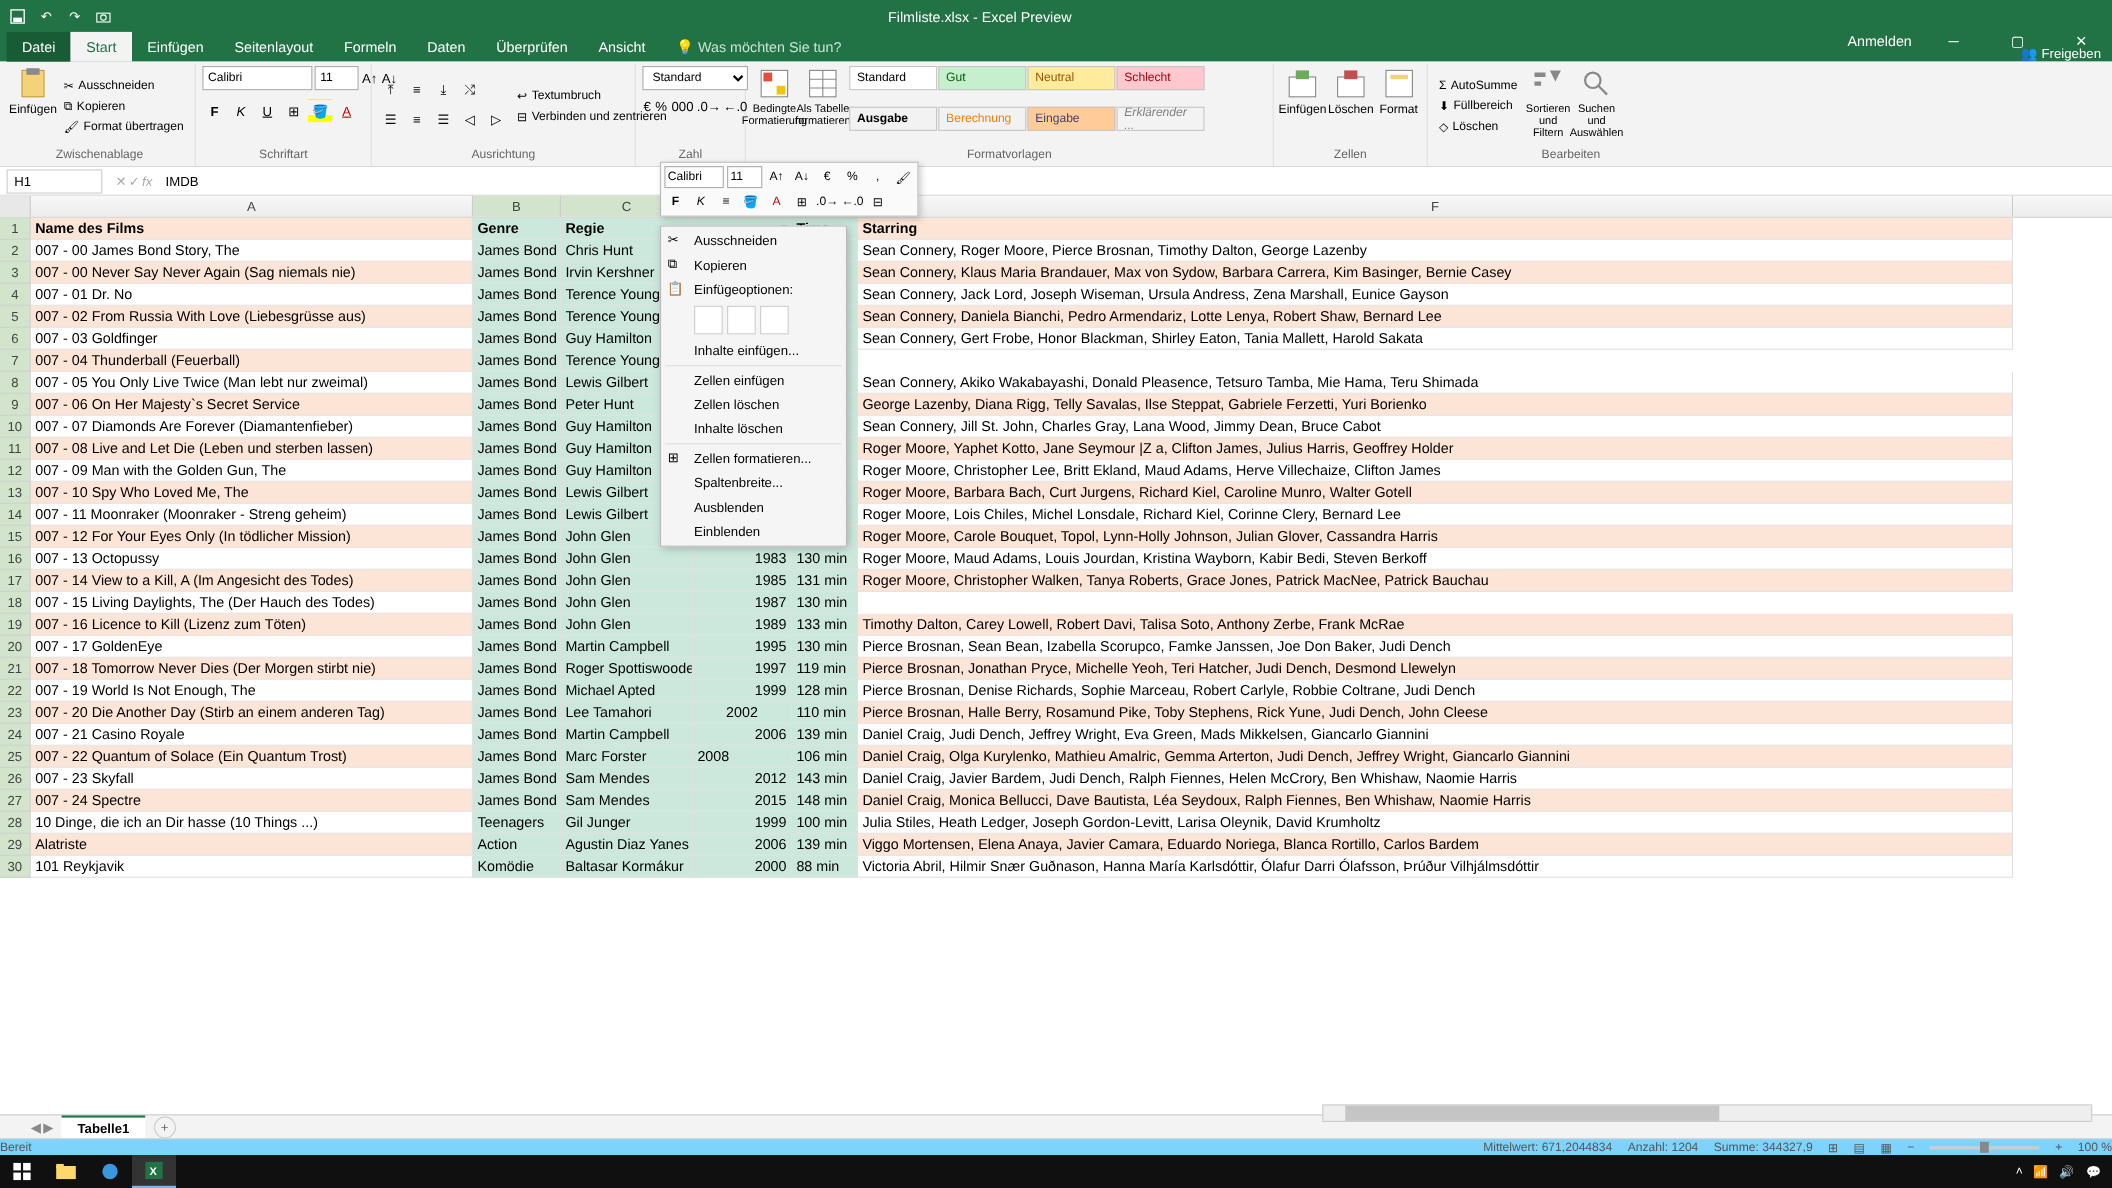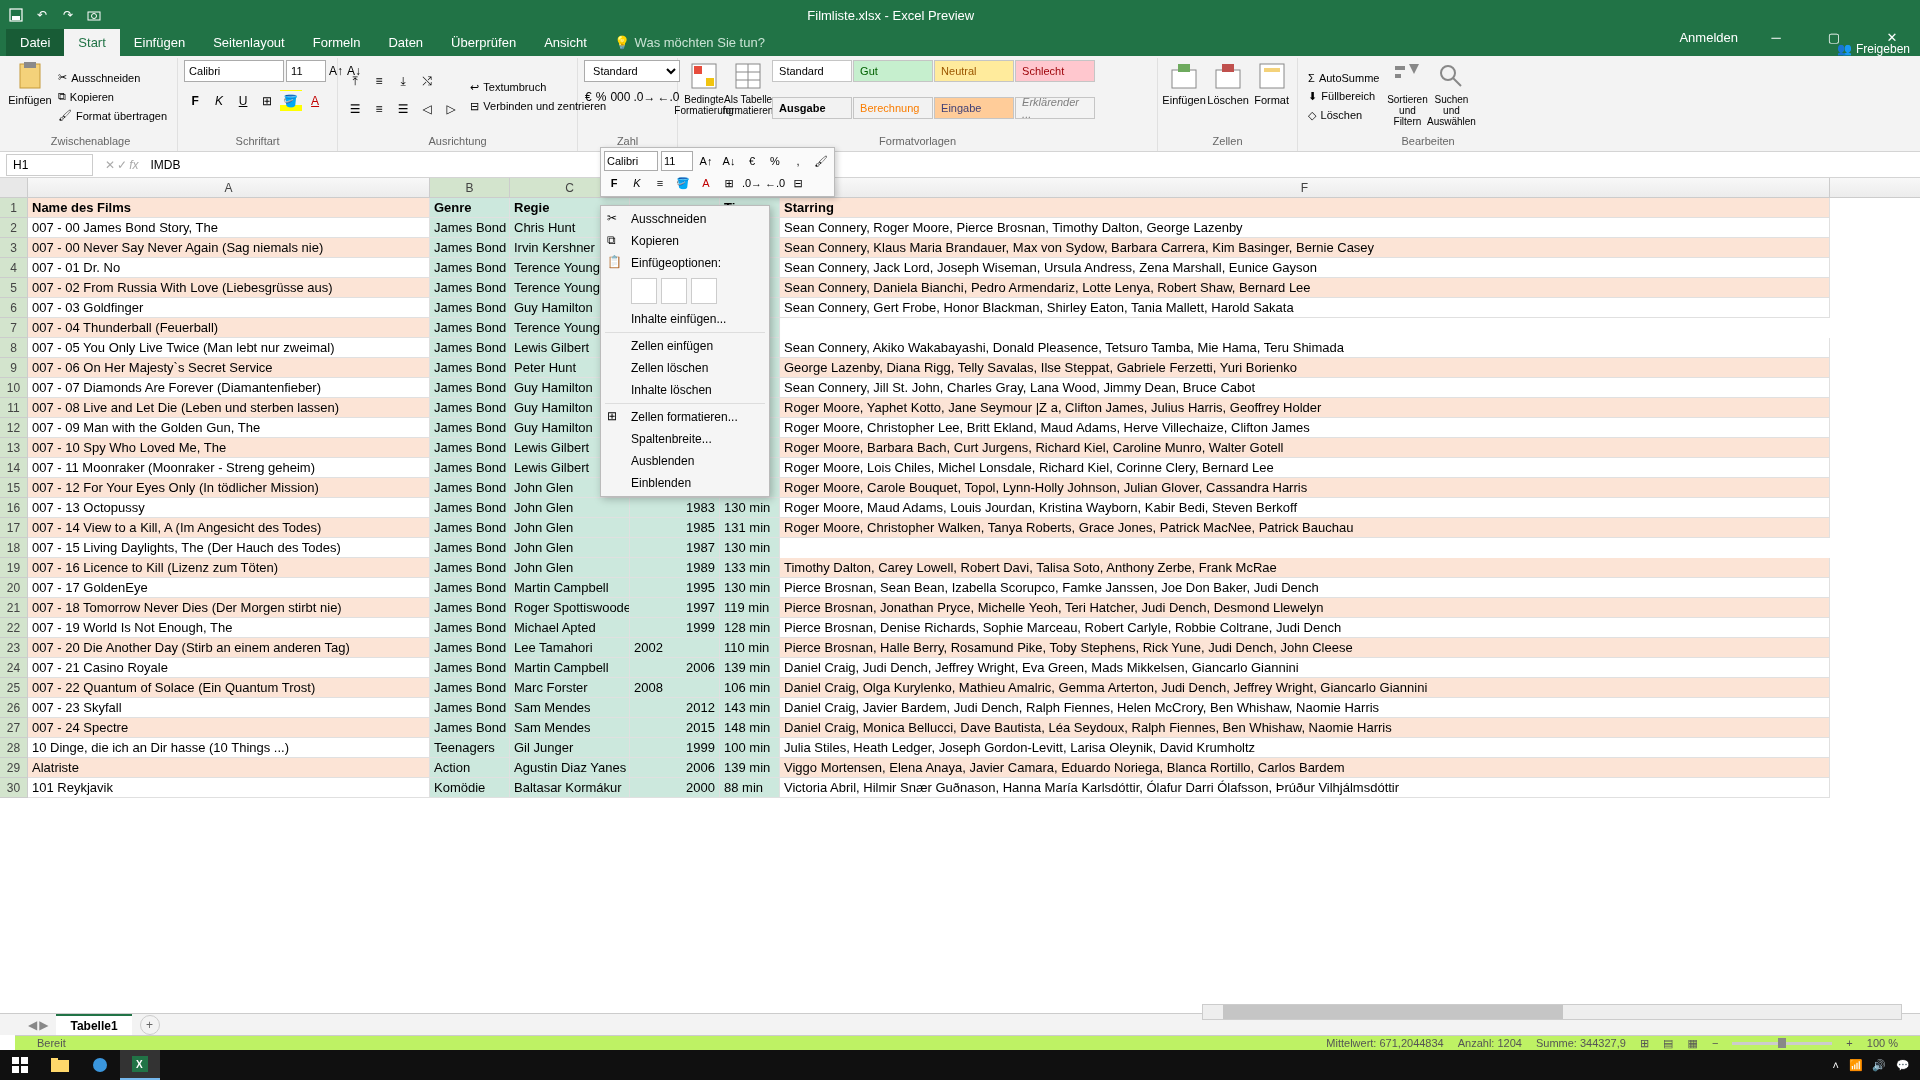--- a/index.html
+++ b/index.html
@@ -92,21 +92,21 @@
 
 
 .sheet-tabs { position: absolute; bottom: 15px; left: 0; right: 0; height: 22px; background: #f3f3f3; border-top: 1px solid #ccc; display: flex; align-items: center; padding-left: 20px; }
 .nav-arrows { display: flex; gap: 2px; padding: 0 8px; color: #888; }
 .sheet-tab { padding: 3px 14px; background: #fff; border-top: 2px solid #217346; font-size: 12px; font-weight: bold; }
 .add-sheet { width: 20px; height: 20px; margin-left: 8px; border: 1px solid #ccc; border-radius: 50%; display: flex; align-items: center; justify-content: center; color: #666; }
 .hscroll { position: absolute; right: 18px; bottom: 15px; width: 700px; height: 16px; background: #eee; border: 1px solid #ccc; }
 .hscroll-thumb { width: 340px; height: 100%; background: #c5c5c5; margin-left: 20px; }
 
 
-.status-bar { position: absolute; bottom: 0; left: 15px; right: 0; height: 15px; background: #bef264; border-top: 1px solid #ccc; display: flex; align-items: center; padding: 0 22px; font-size: 11px; color: #555; }
+.status-bar { position: absolute; bottom: 0; left: 0; right: 0; height: 15px; background: #7dd3fc; border-top: 1px solid #ccc; display: flex; align-items: center; padding: 0 0; font-size: 11px; color: #555; }
 .status-right { margin-left: auto; display: flex; gap: 14px; align-items: center; }
 .zoom-slider { width: 100px; height: 3px; background: #ccc; position: relative; }
 .zoom-thumb { width: 8px; height: 10px; background: #888; position: absolute; left: 46px; top: -4px; }
 
 
 .win-taskbar { position: absolute; bottom: 0; left: 0; right: 0; height: 30px; background: #101010; display: flex; align-items: center; }
 .win-taskbar-btn { width: 40px; height: 30px; display: flex; align-items: center; justify-content: center; color: #fff; }
 .win-taskbar-btn.active { background: #333; border-bottom: 2px solid #76b9ed; }
 .tray { margin-left: auto; display: flex; gap: 10px; padding-right: 10px; color: #fff; font-size: 11px; align-items: center; }
 
@@ -566,21 +566,21 @@
           <div class="cell col-C sel-col">Michael Apted</div>
           <div class="cell col-D sel-col" style="text-align: right;">1999</div>
           <div class="cell col-E sel-col">128 min</div>
           <div class="cell col-F">Pierce Brosnan, Denise Richards, Sophie Marceau, Robert Carlyle, Robbie Coltrane, Judi Dench</div>
         </div>
         <div class="row odd-row">
           <div class="row-h sel">23</div>
           <div class="cell col-A">007 - 20 Die Another Day (Stirb an einem anderen Tag)</div>
           <div class="cell col-B sel-col">James Bond</div>
           <div class="cell col-C sel-col">Lee Tamahori</div>
-          <div class="cell col-D sel-col" style="text-align: left;">2002</div>
+          <div class="cell col-D sel-col" style="text-align: center;">2002</div>
           <div class="cell col-E sel-col">110 min</div>
           <div class="cell col-F">Pierce Brosnan, Halle Berry, Rosamund Pike, Toby Stephens, Rick Yune, Judi Dench, John Cleese</div>
         </div>
         <div class="row even-row">
           <div class="row-h sel">24</div>
           <div class="cell col-A">007 - 21 Casino Royale</div>
           <div class="cell col-B sel-col">James Bond</div>
           <div class="cell col-C sel-col">Martin Campbell</div>
           <div class="cell col-D sel-col" style="text-align: right;">2006</div>
           <div class="cell col-E sel-col">139 min</div>

